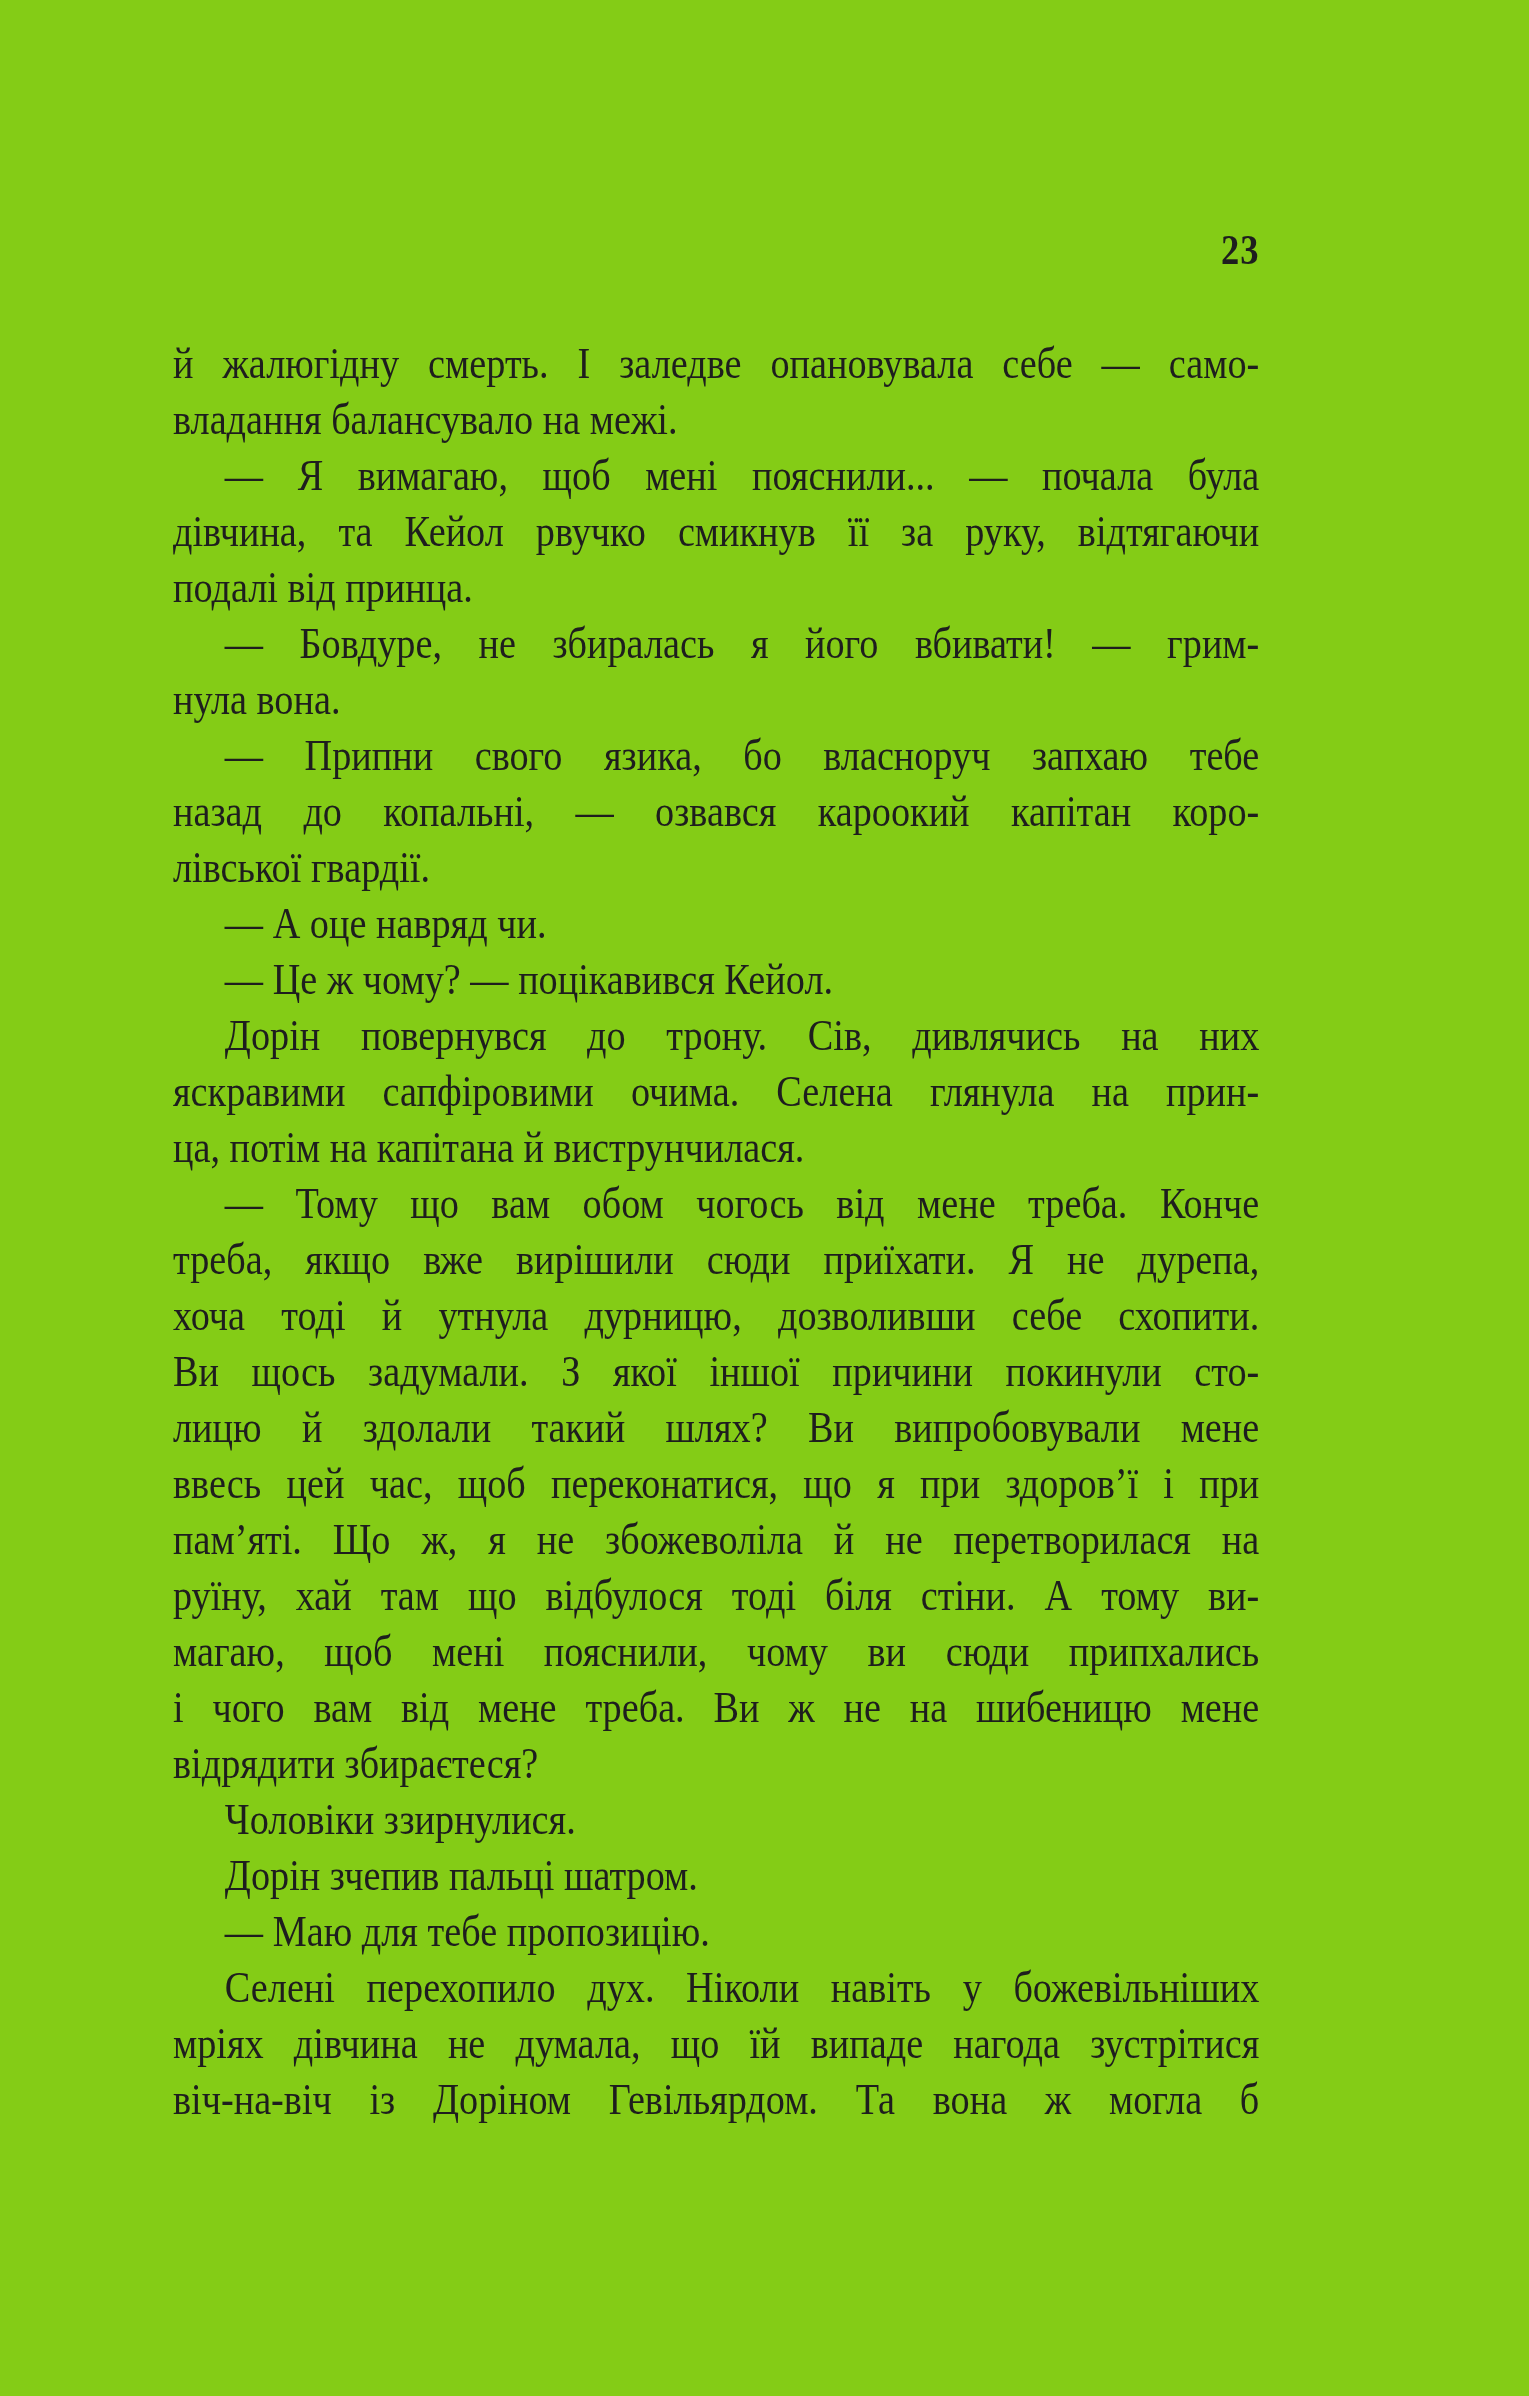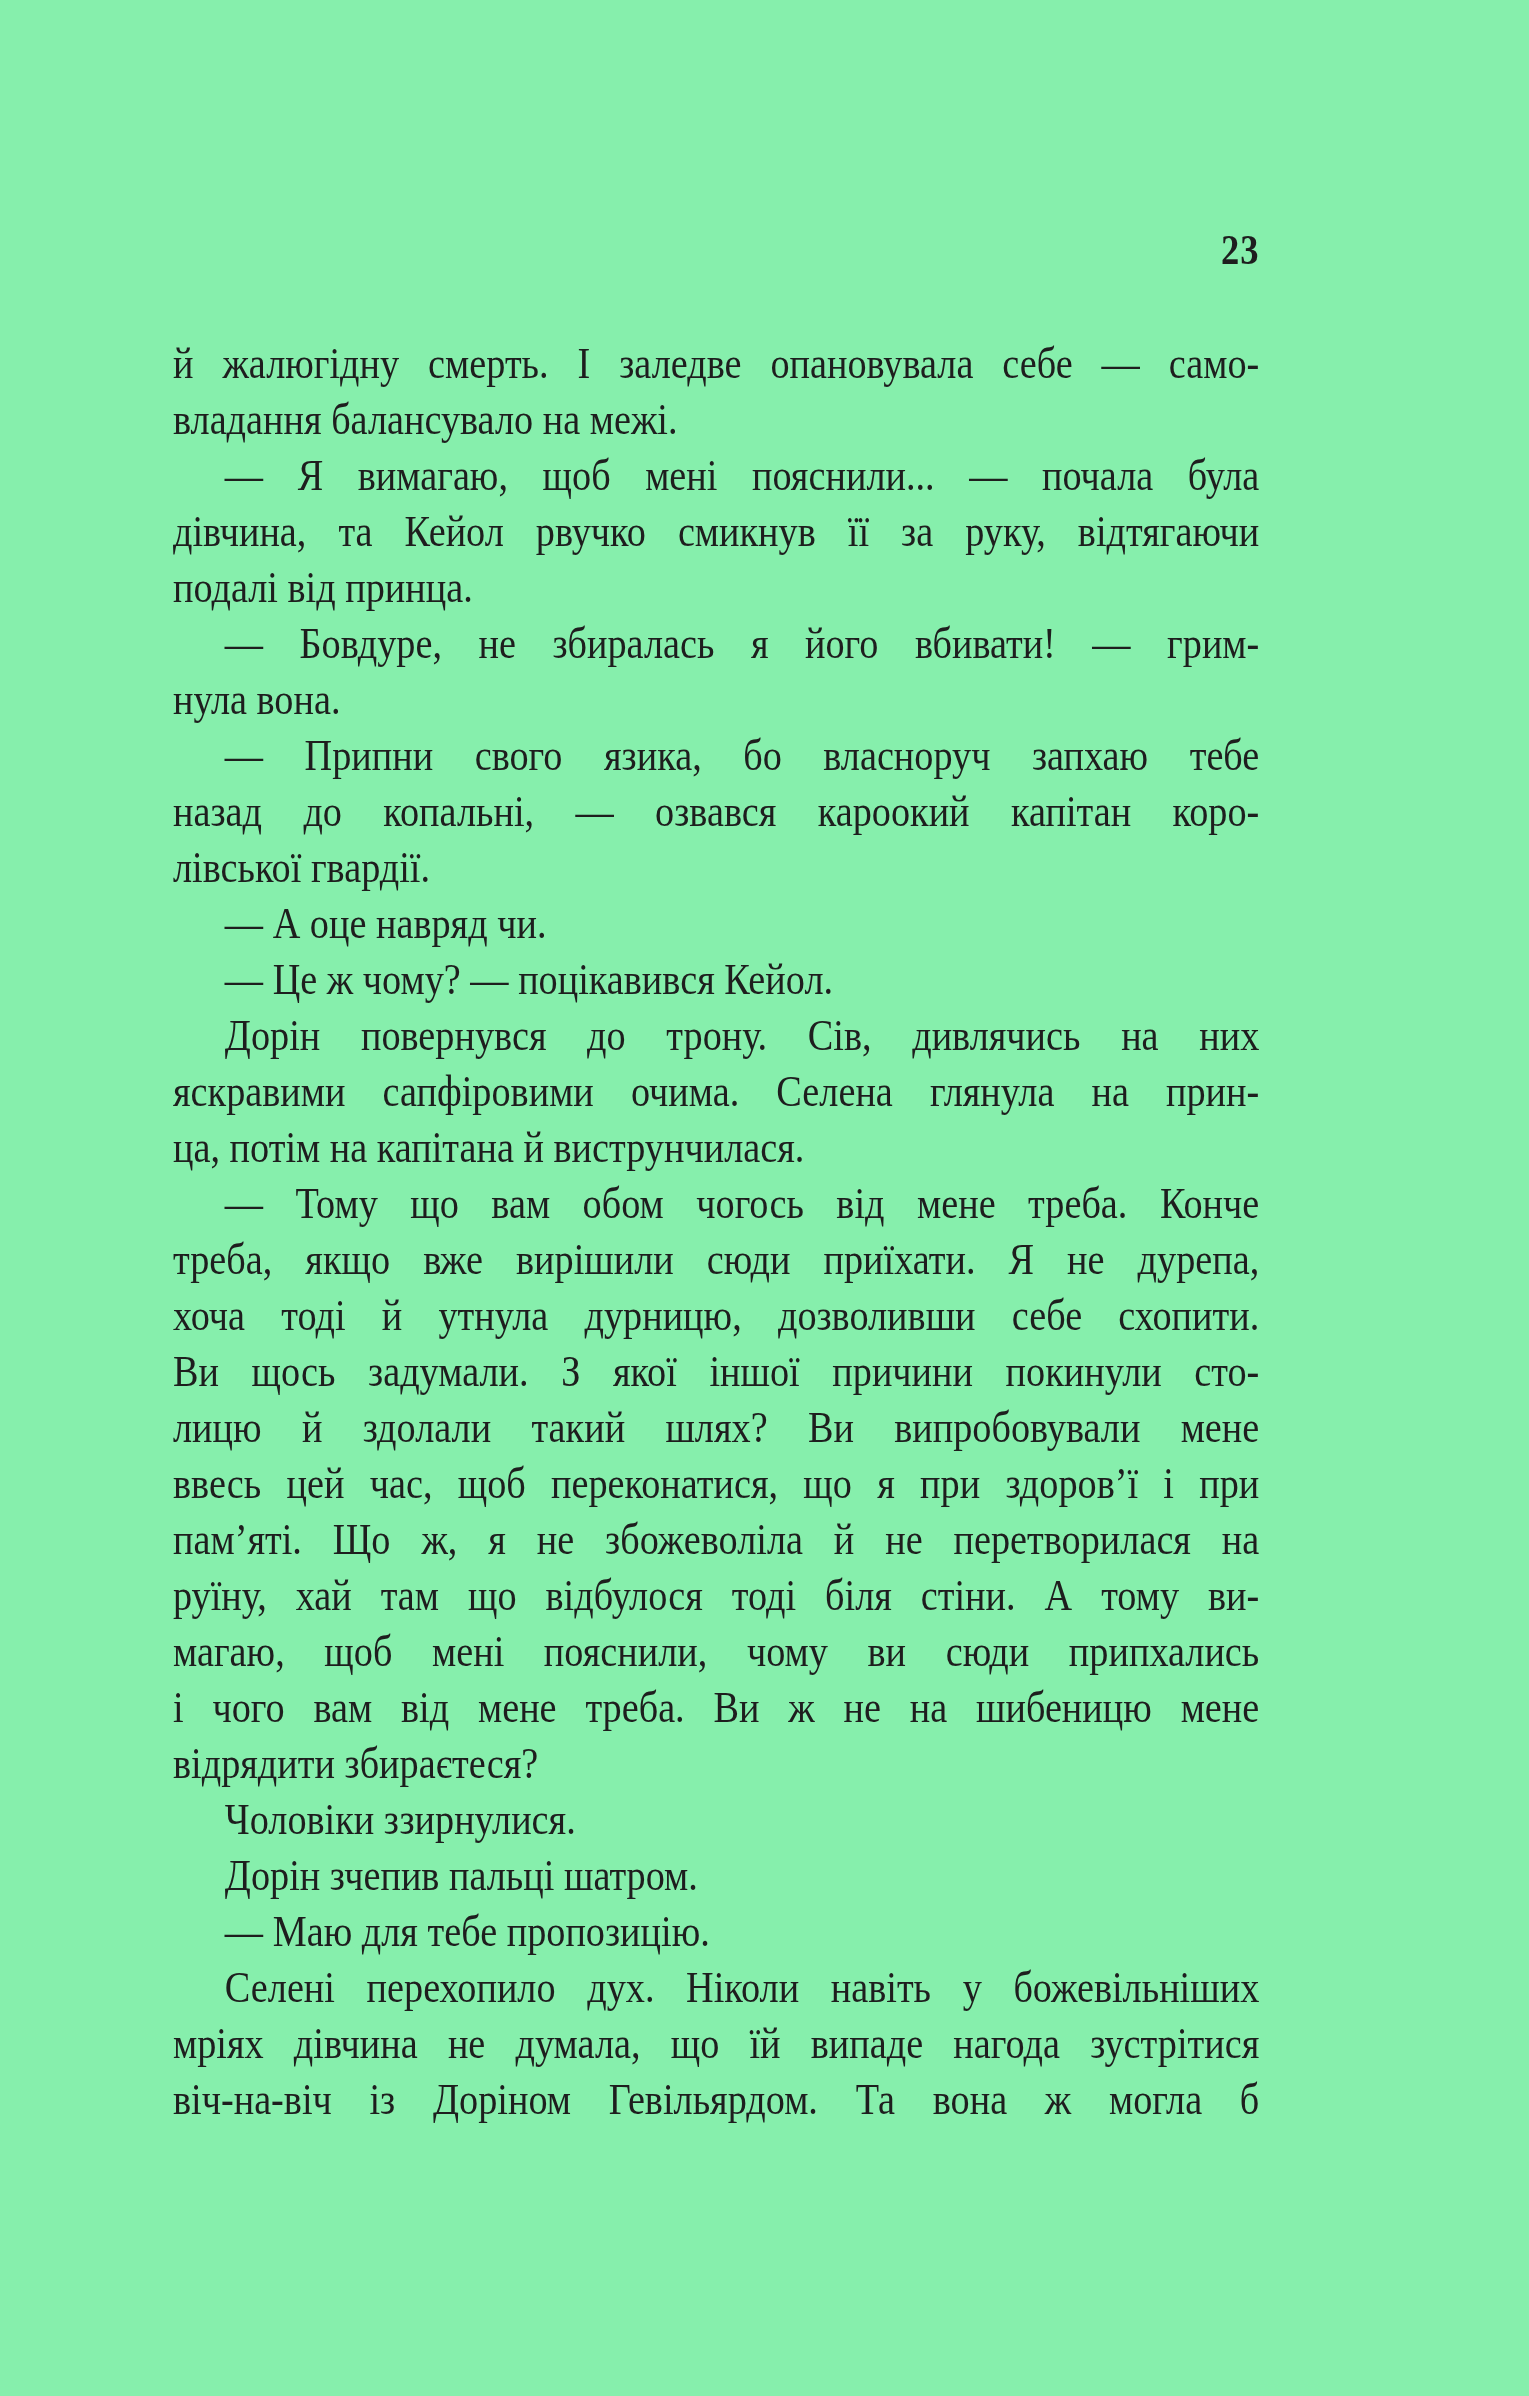--- a/index.html
+++ b/index.html
@@ -11,21 +11,21 @@
     width: 1529px;
     height: 2396px;
     position: relative;
     font-family: "Liberation Serif", serif;
     color: #1e1e1e;
     overflow: hidden;
   }
   .page {
     position: absolute;
     inset: 0;
-    background: #86efac;
+    background: #84cc16;
   }
   
   .page-number-wrap {
     position: absolute;
     top: 225px;
     left: 173px;
     width: 1278px;
     transform: scaleX(0.85);
     transform-origin: 0 0;
     text-align: right;

